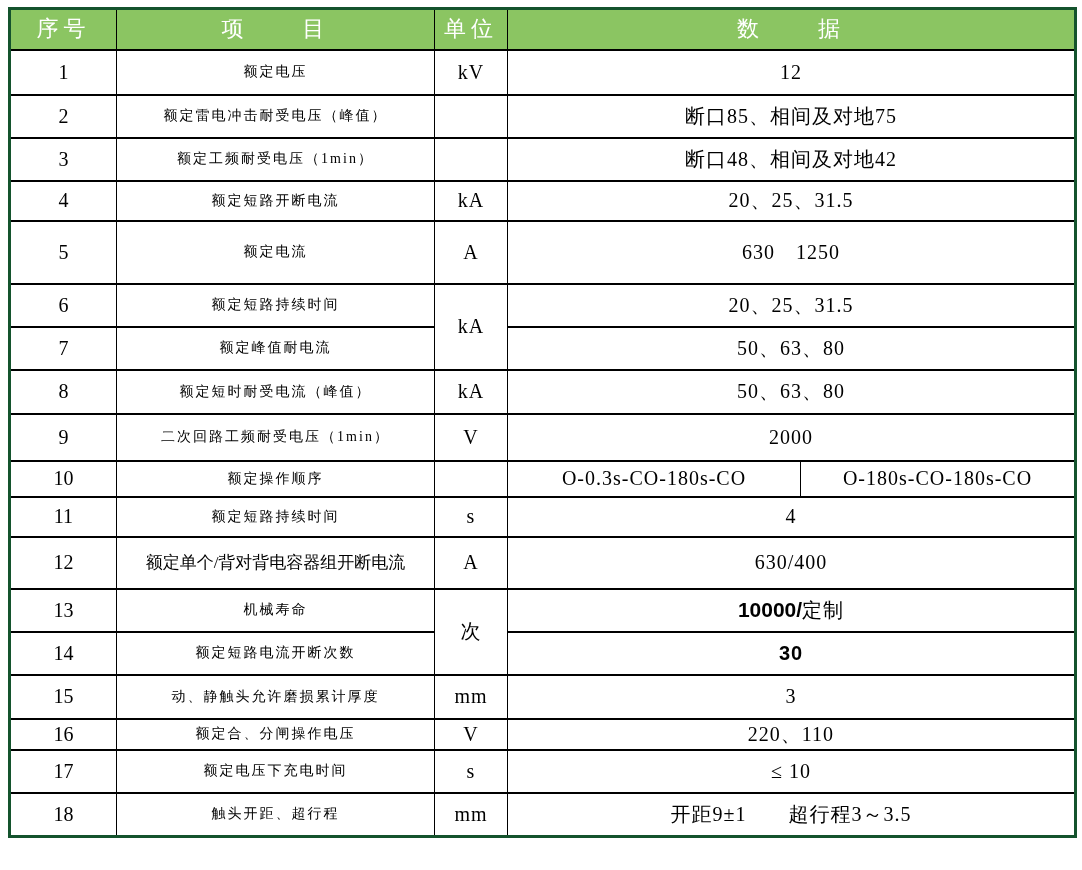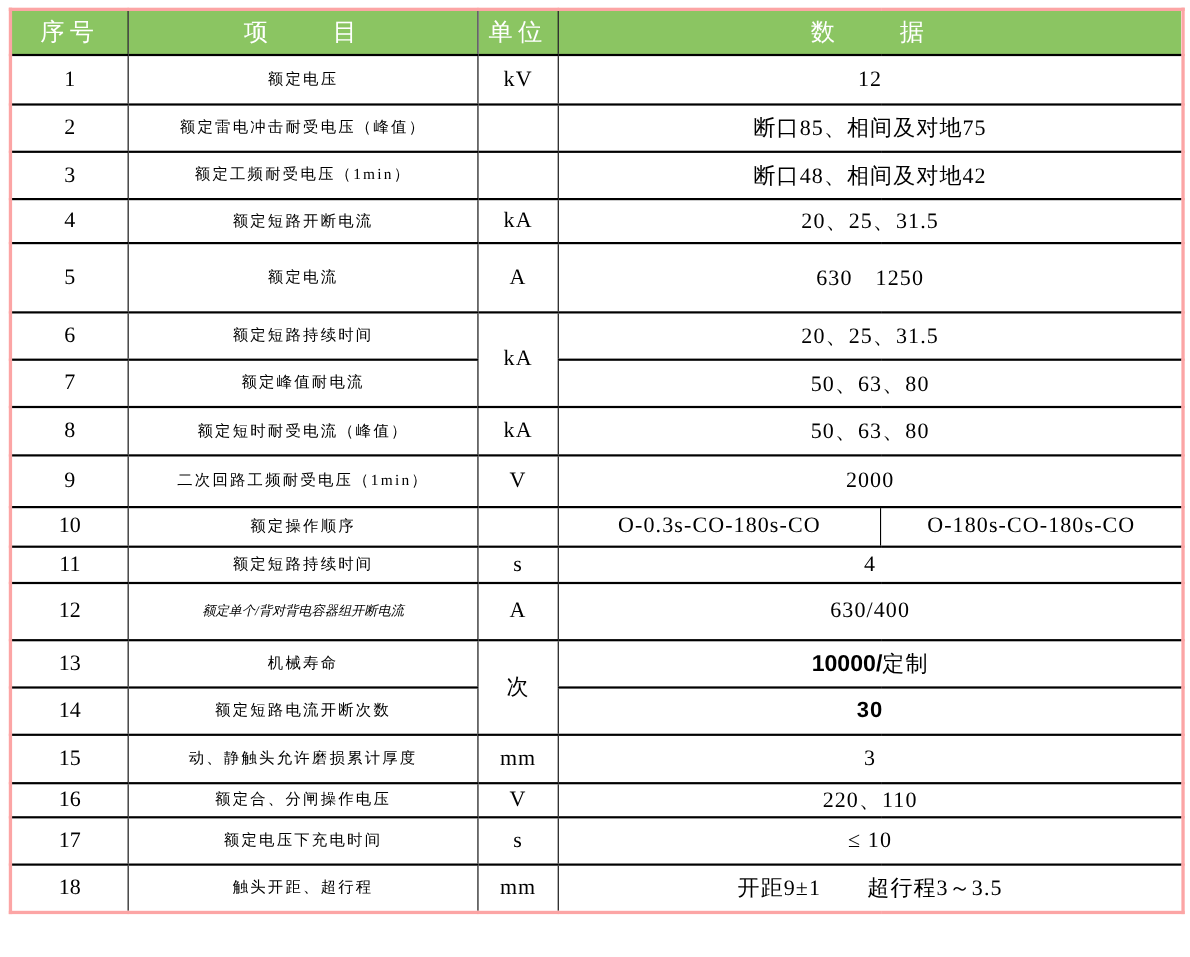--- a/index.html
+++ b/index.html
@@ -18,21 +18,21 @@
     background: #ffffff;
     overflow: hidden;
   }
   table.spec {
     position: absolute;
     left: 8px;
     top: 7px;
     width: 1066px;
     border-collapse: collapse;
     table-layout: fixed;
-    border: 3px solid #fca5a5;
+    border: 3px solid #14532d;
   }
   table.spec th,
   table.spec td {
     border: 1px solid #000;
     border-top-width: 2px;
     border-bottom-width: 2px;
     text-align: center;
     vertical-align: middle;
     padding: 0 2px;
     overflow: hidden;
@@ -48,23 +48,22 @@
   }
   td.c-no {
     font-size: 20px;
   }
   td.c-item {
     font-size: 14px;
     letter-spacing: 2px;
     white-space: nowrap;
   }
   td.c-item.tight {
-    font-size: 12px;
+    font-size: 17px;
     letter-spacing: 0;
-    font-style: italic;
   }
   td.c-unit {
     font-size: 20px;
     letter-spacing: 1px;
   }
   td.c-val {
     font-size: 20px;
     letter-spacing: 1px;
     white-space: nowrap;
   }
@@ -149,21 +148,21 @@
         <td class="c-unit">V</td>
         <td class="c-val" colspan="2">2000</td>
       </tr>
       <tr style="height:36px">
         <td class="c-no">10</td>
         <td class="c-item">额定操作顺序</td>
         <td class="c-unit"></td>
         <td class="c-val">O-0.3s-CO-180s-CO</td>
         <td class="c-val">O-180s-CO-180s-CO</td>
       </tr>
-      <tr style="height:33px">
+      <tr style="height:40px">
         <td class="c-no">11</td>
         <td class="c-item">额定短路持续时间</td>
         <td class="c-unit">s</td>
         <td class="c-val" colspan="2">4</td>
       </tr>
       <tr style="height:52px">
         <td class="c-no">12</td>
         <td class="c-item tight">额定单个/背对背电容器组开断电流</td>
         <td class="c-unit">A</td>
         <td class="c-val" colspan="2">630/400</td>

